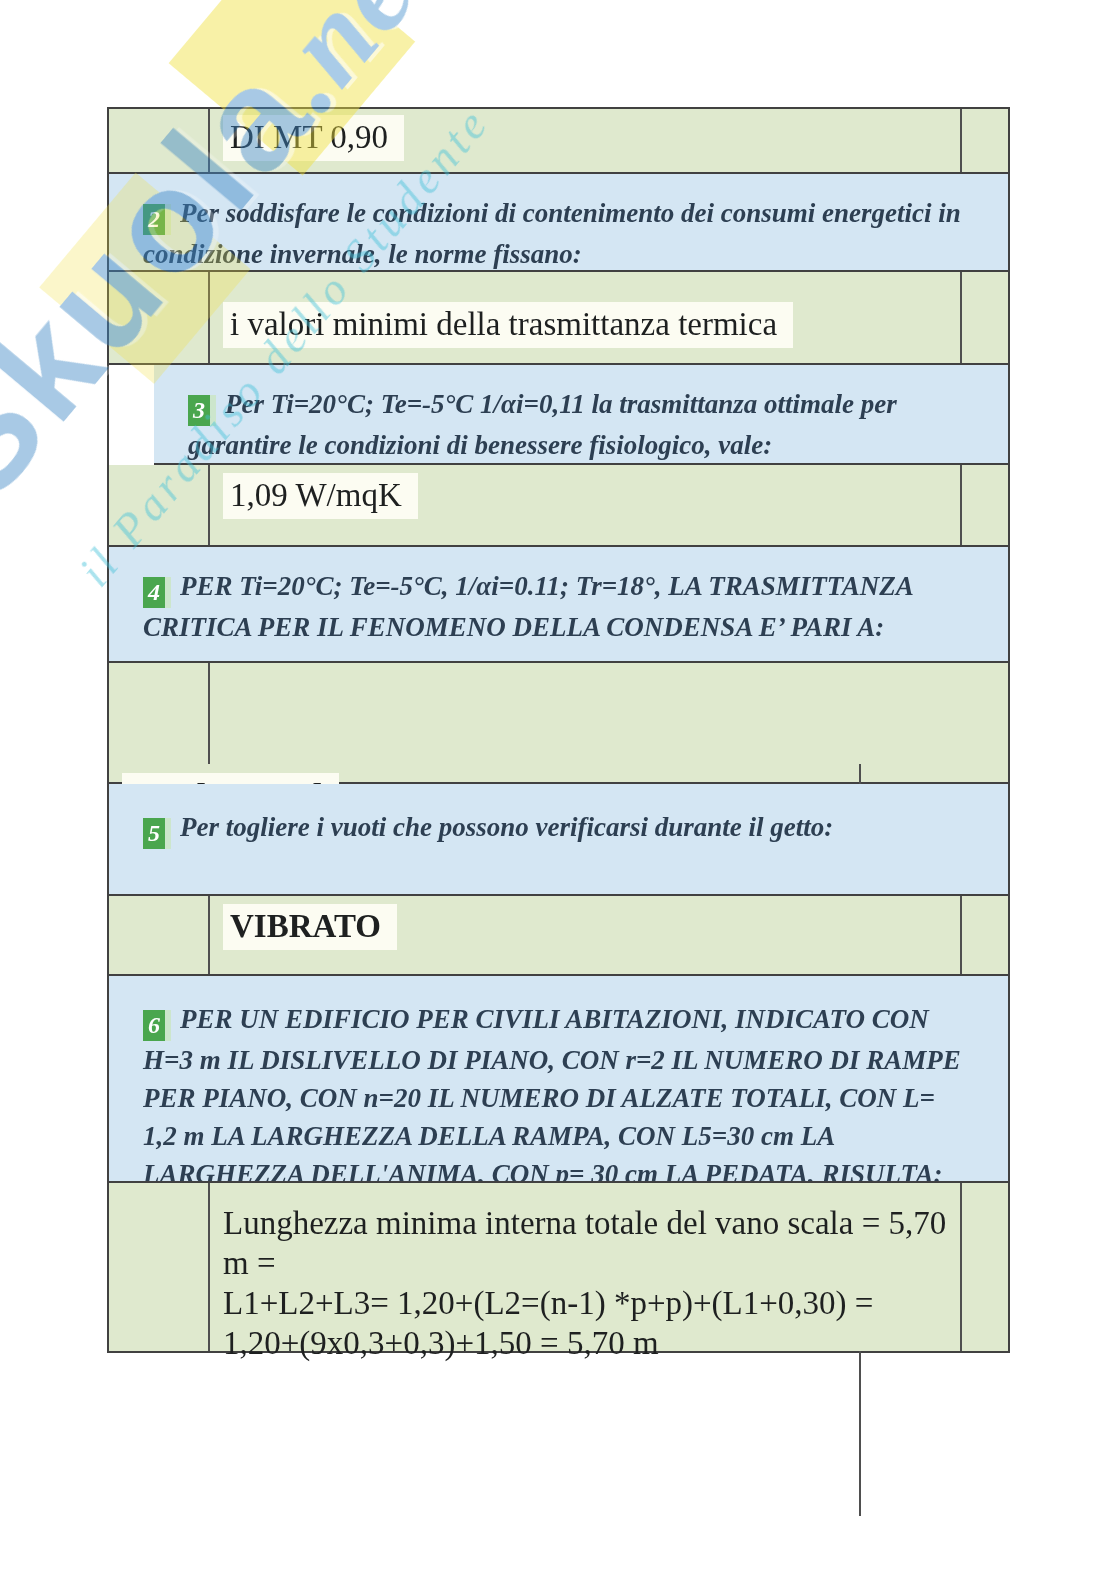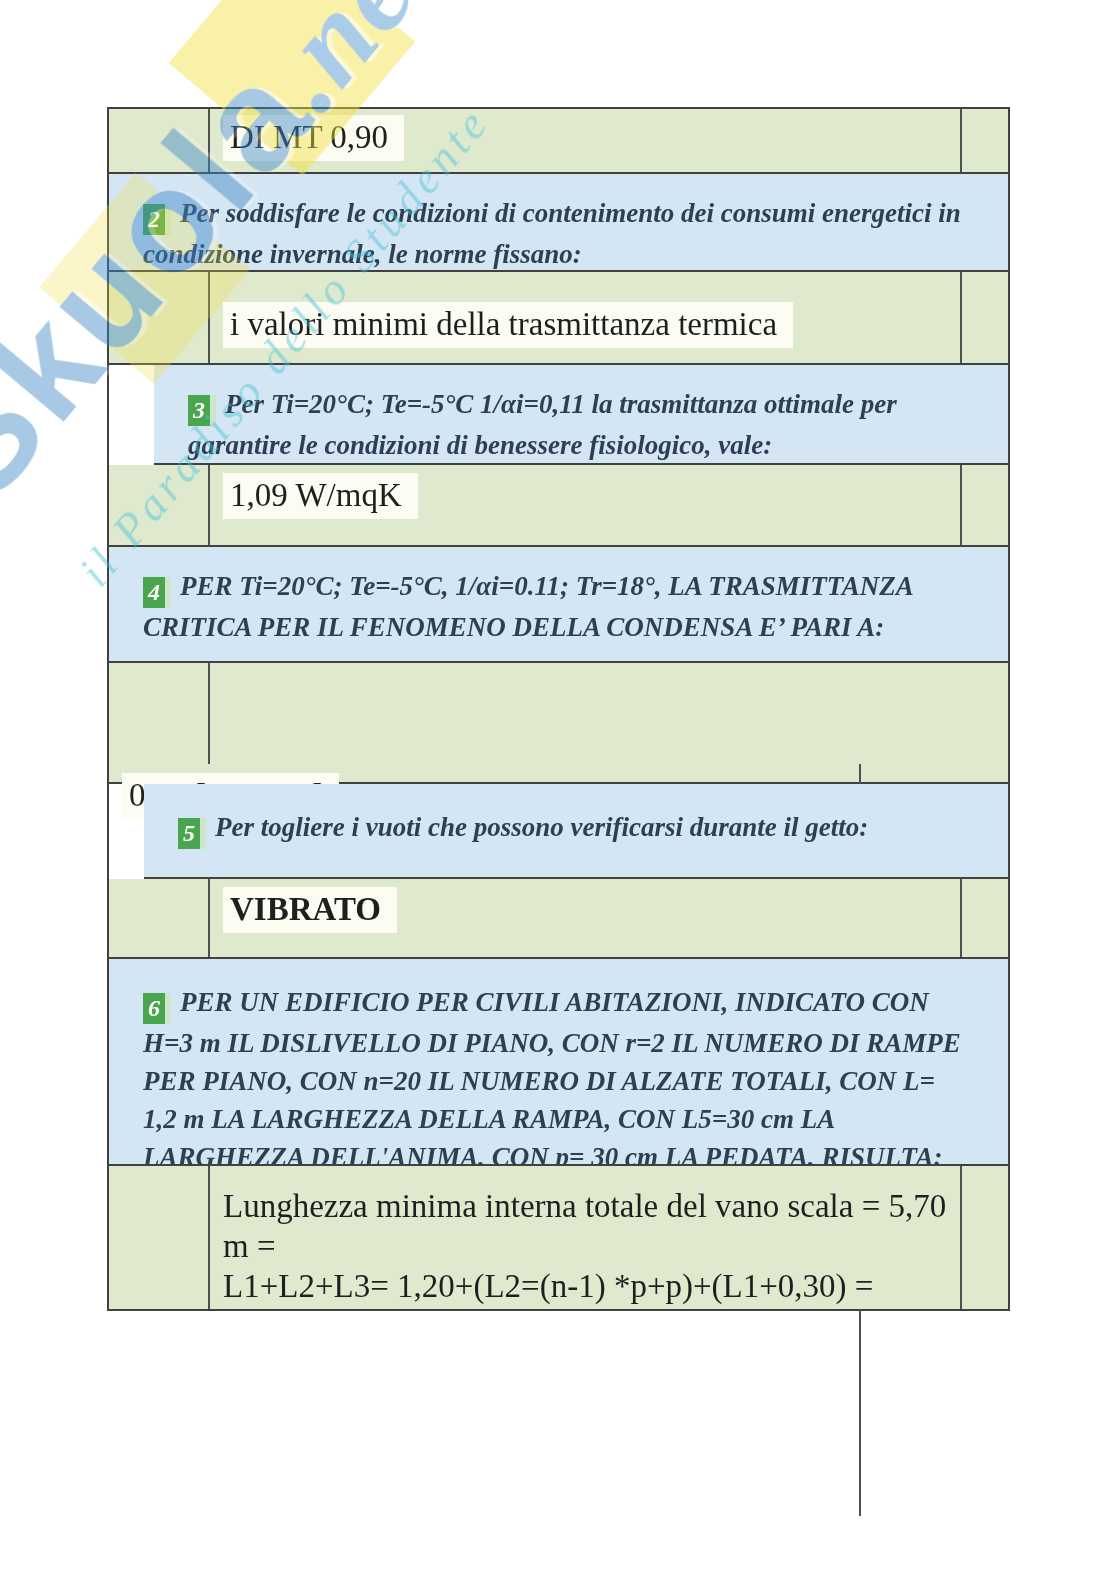--- a/index.html
+++ b/index.html
@@ -82,24 +82,24 @@
   }
 
   
   .r0{height:65px;  padding-top:8px;}
   .r1{height:98px; padding-top:20px;}
   .r2{height:93px;  padding-top:14px;}
   .r3{height:100px; padding-top:20px;margin-left:45px;}
   .r4{height:82px;  padding-top:10px;justify-content:space-between;}
   .r5{height:116px; padding-top:20px;}
   .r6{height:121px; padding-top:11px;flex-direction:column;}
-  .r7{height:95px;  padding-top:24px;margin-left:35px;}
+  .r7{height:112px;  padding-top:24px;}
   .r8{height:80px;  padding-top:10px;font-weight:bold;}
   .r9{height:207px; padding-top:24px;}
-  .r10{height:143px;padding-top:20px;}
+  .r10{height:168px;padding-top:20px;}
   
   .row.ans{padding-top:0 !important;}
   .r0  .cell-main{padding-top:8px;}
   .r2  .cell-main{padding-top:32px;}
   .r4  .cell-main{padding-top:10px;}
   .r6  .cell-main{padding-top:11px;}
   .r8  .cell-main{padding-top:10px;}
   .r10 .cell-main{padding-top:20px;}
 
   
@@ -213,20 +213,21 @@
 
   <div class="row que r9">
     <span class="qnum">6</span><span>PER UN EDIFICIO PER CIVILI ABITAZIONI, INDICATO CON H=3 m IL DISLIVELLO DI PIANO, CON r=2 IL NUMERO DI RAMPE PER PIANO, CON n=20 IL NUMERO DI ALZATE TOTALI, CON L= 1,2 m LA LARGHEZZA DELLA RAMPA, CON L5=30 cm LA LARGHEZZA DELL'ANIMA, CON p= 30 cm LA PEDATA, RISULTA:</span>
   </div>
 
   <div class="row ans r10">
     <div class="cell-left"></div>
     <div class="cell-main">
       <span class="ans-line">Lunghezza minima interna totale del vano scala = 5,70 m =</span>
       <span class="ans-line">L1+L2+L3= 1,20+(L2=(n-1) *p+p)+(L1+0,30) =</span>
+      <span class="ans-line">1,20+(9x0,3+0,3)+1,50 = 5,70 m</span>
     </div>
     <div class="cell-right"></div>
   </div>
 
 </div>
 
 <div class="watermark">
   <div class="wm-diamond d1"></div>
   <div class="wm-diamond d2"></div>
   <div class="wm-brand"><span>Skuola</span><span class="wm-suffix">.net</span></div>

